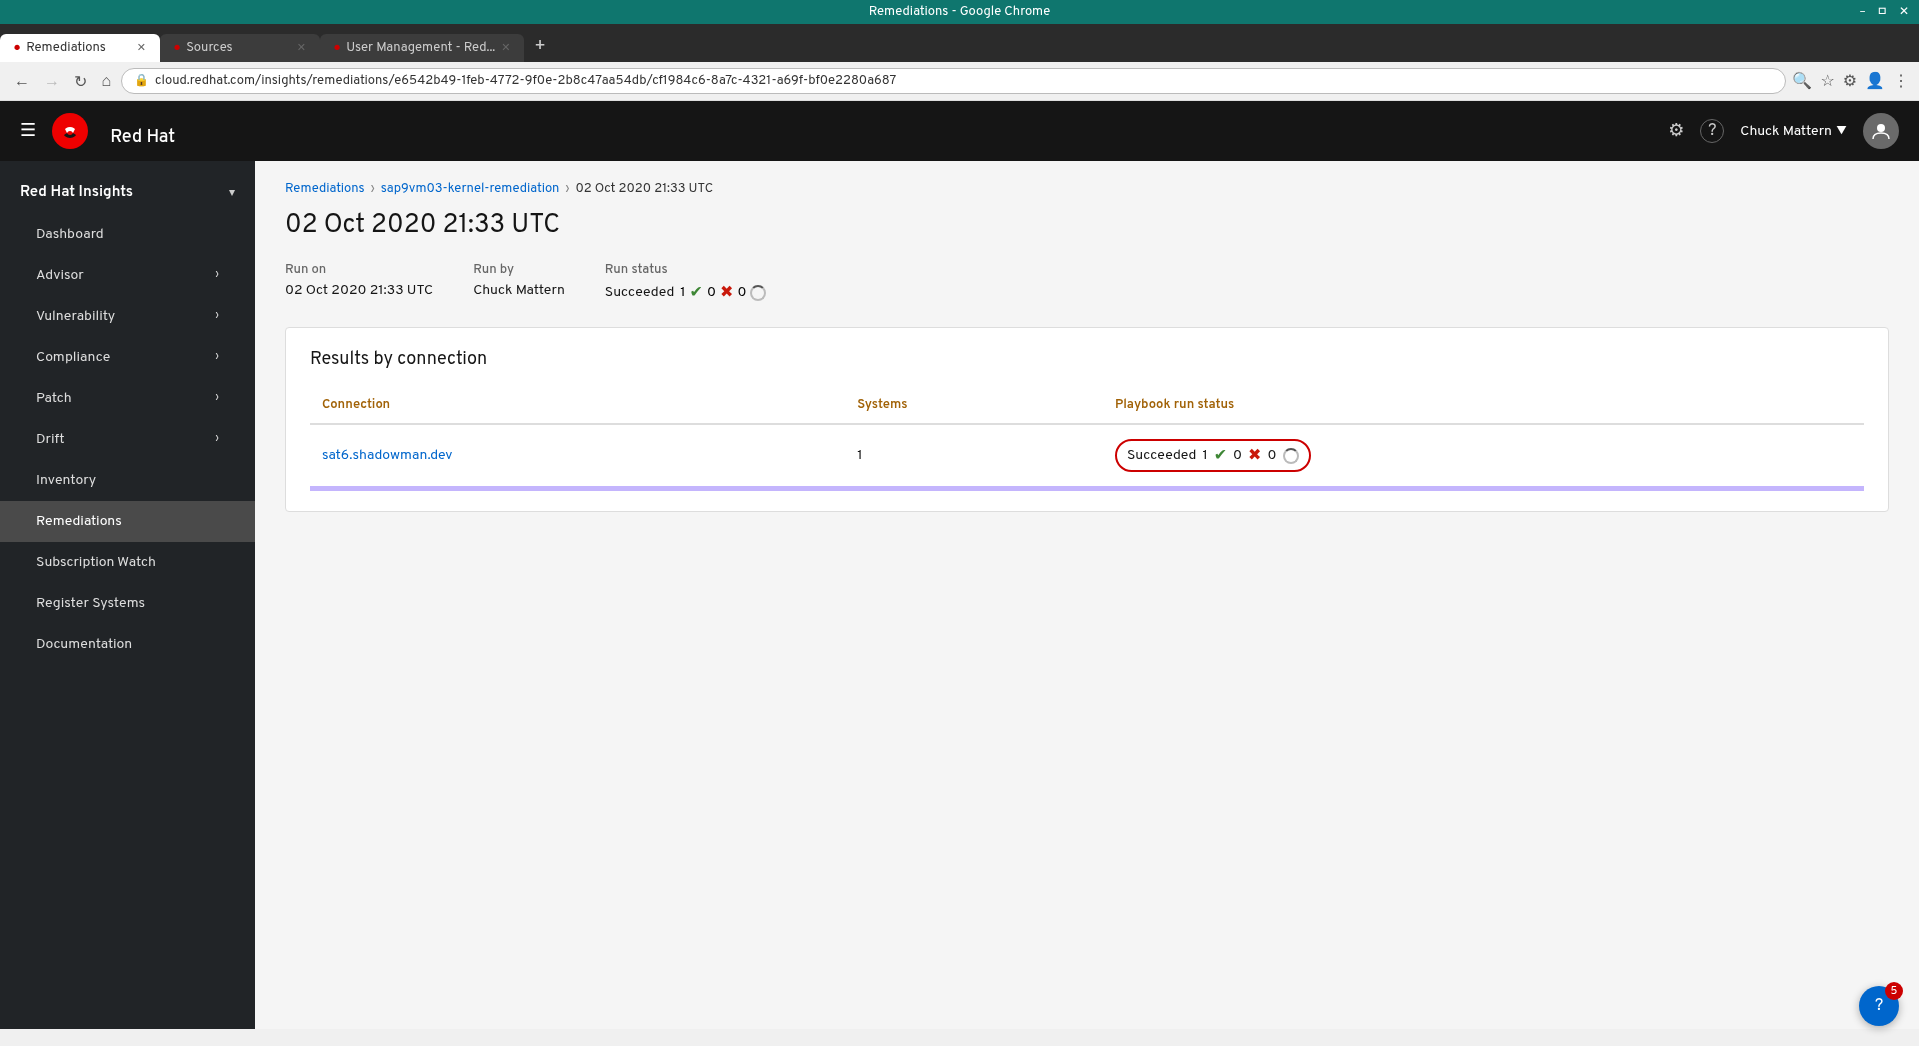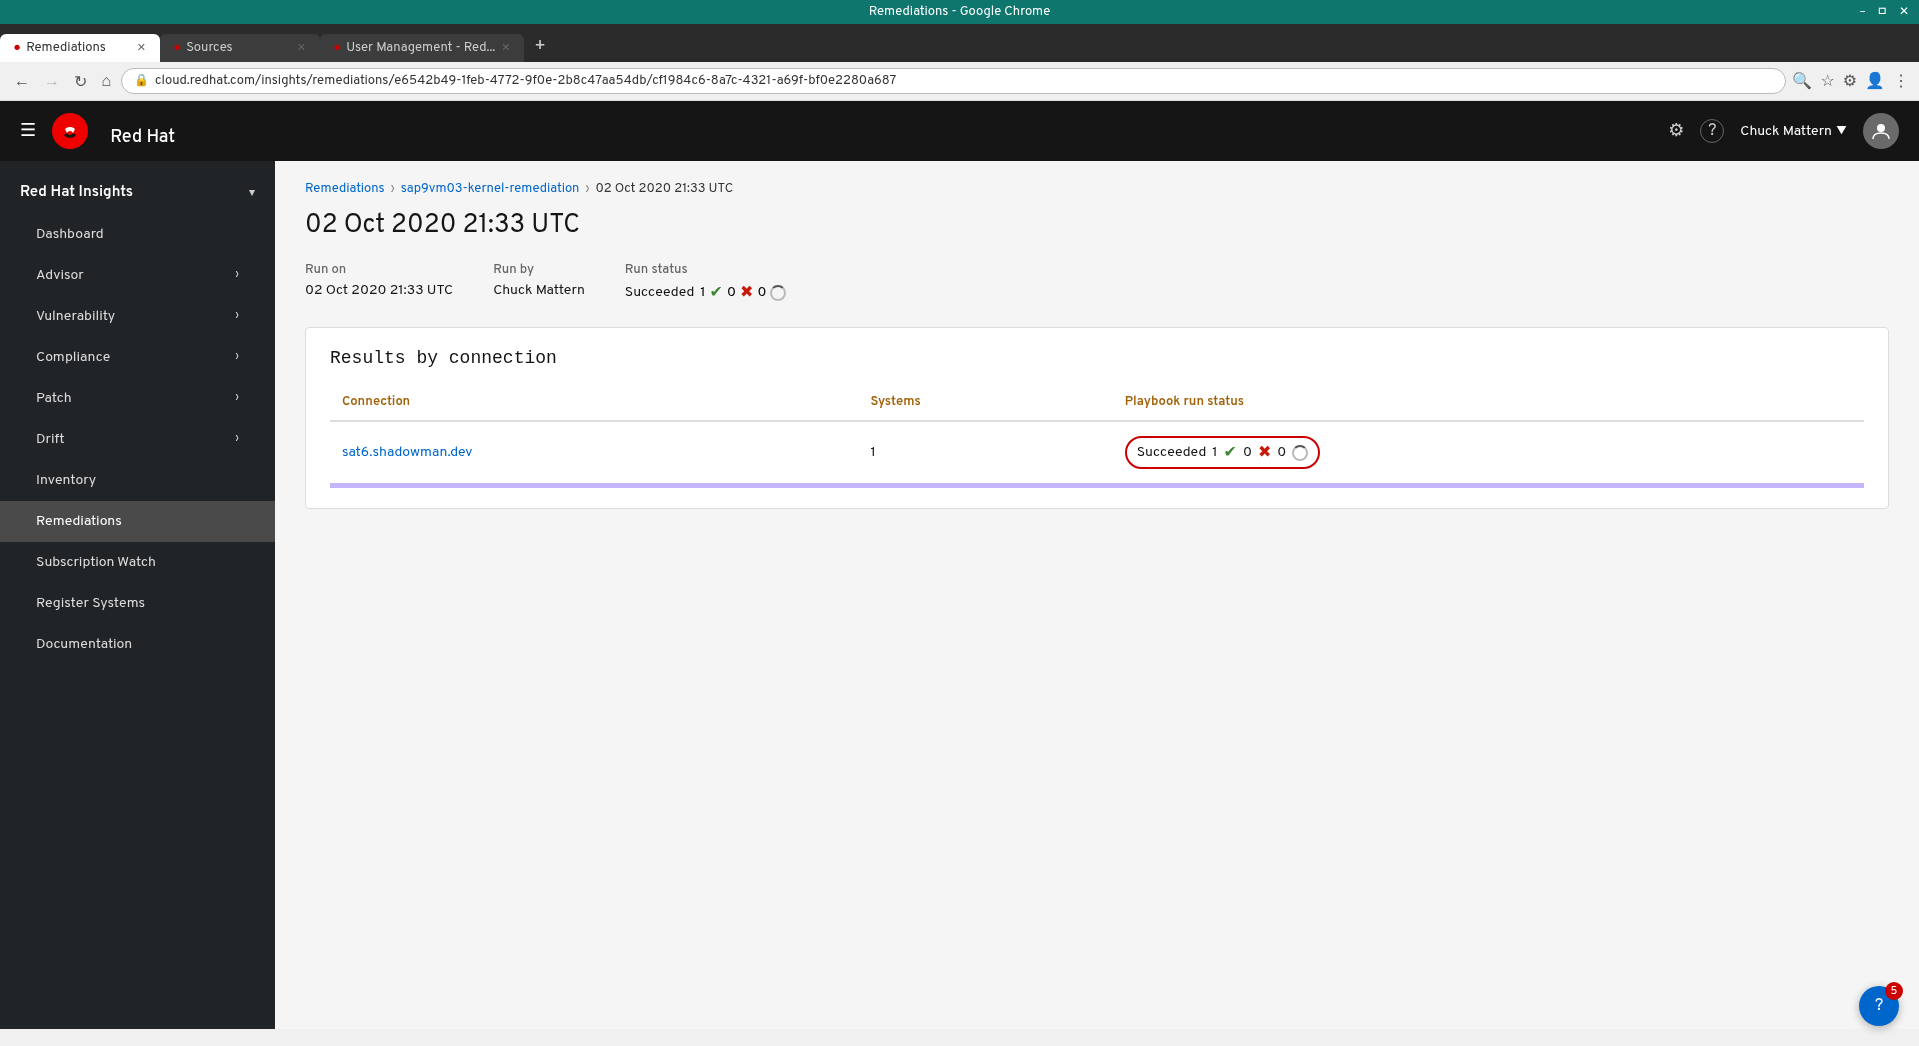--- a/index.html
+++ b/index.html
@@ -125,21 +125,21 @@
       background: #6a6a6a;
       display: flex; align-items: center; justify-content: center;
       color: #fff; font-size: 14px;
     }
 
     
     .main-with-sidebar { display: flex; flex: 1; overflow: hidden; }
 
     
     .sidebar {
-      width: 275px;
+      width: 255px;
       background: #212427;
       color: #fff;
       flex-shrink: 0;
       overflow-y: auto;
       padding: 10px 0;
     }
     .sidebar-brand {
       padding: 12px 20px 12px 20px;
       display: flex; align-items: center; justify-content: space-between;
       cursor: pointer;
@@ -207,21 +207,20 @@
       background: #fff;
       border: 1px solid #ddd;
       border-radius: 4px;
       padding: 20px 24px;
     }
     .results-title {
       font-size: 18px;
       font-weight: 400;
       margin-bottom: 16px;
       color: #151515;
-      font-family: Liberation Mono, monospace;
     }
 
     
     .results-table { width: 100%; border-collapse: collapse; }
     .results-table th {
       text-align: left;
       padding: 10px 12px;
       font-size: 13px;
       font-weight: 600;
       color: #a16207;

